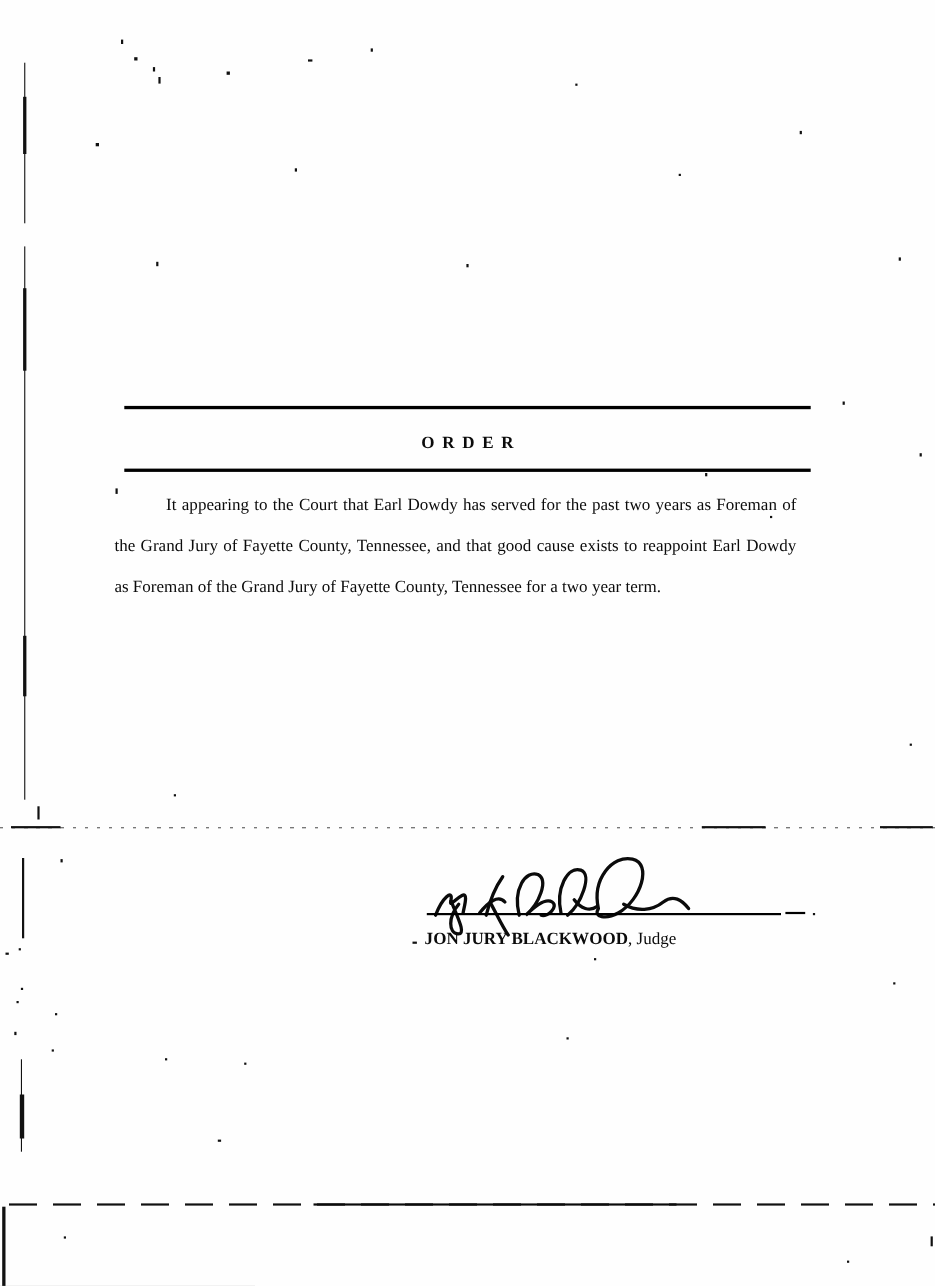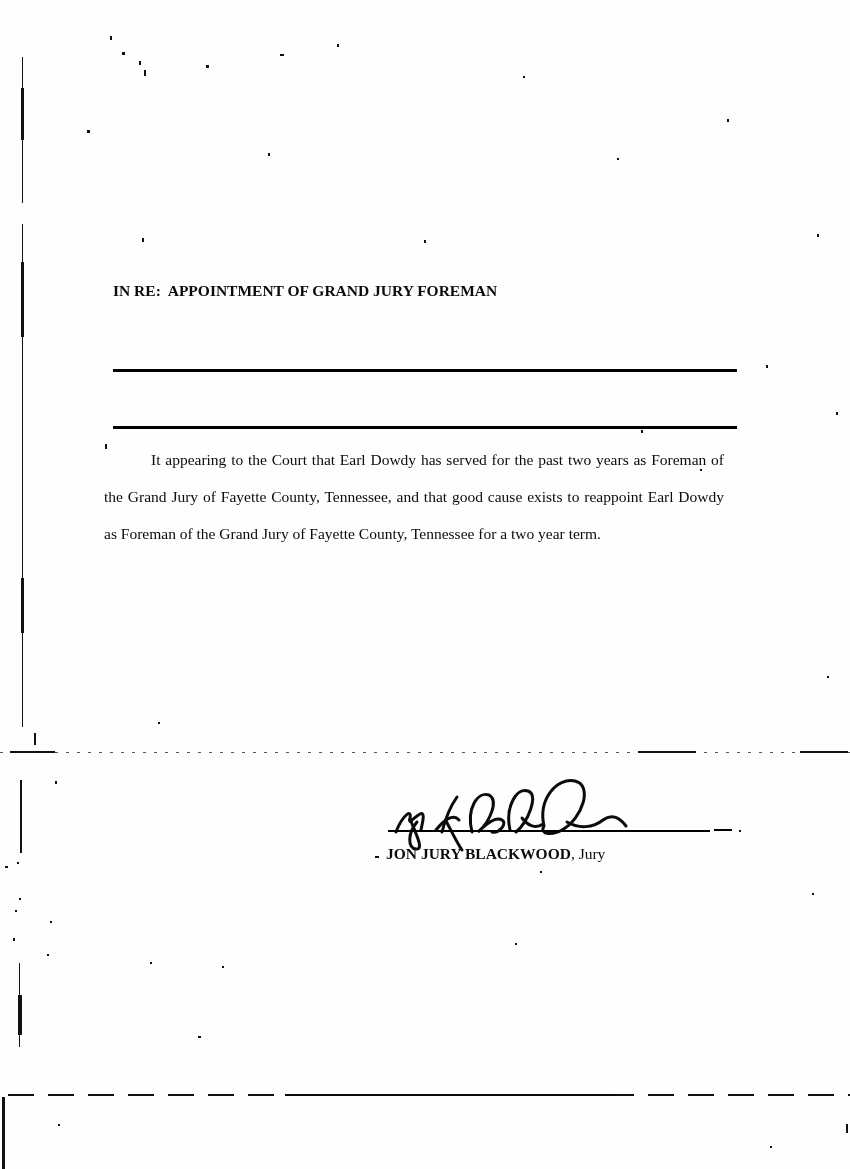--- a/index.html
+++ b/index.html
@@ -51,23 +51,23 @@
   }
   .bottom-line-solid { position:absolute; left:285px; top:1094px; width:330px; height:2px; background:#0b0b0b; }
   .art { position:absolute; background:#111; }
 </style>
 </head>
 <body>
 
 <div class="page">
 
 
-  <div class="in-re">IN RE:  APPOINTMENT OF GRAND JURY FOREMAN</div>
 
   <div class="rule rule-top"></div>
+  <div class="order-heading">ORDER</div>
   <div class="rule rule-bottom"></div>
 
   <div class="body-text">
     <p>It appearing to the Court that Earl Dowdy has served for the past two years as Foreman of the Grand Jury of Fayette County, Tennessee, and that good cause exists to reappoint Earl Dowdy as Foreman of the Grand Jury of Fayette County, Tennessee for a two year term.</p>
   </div>
 
   <div class="fold-line"></div>
   <div class="art" style="left:10px;top:751px;width:45px;height:2px;"></div>
   <div class="art" style="left:638px;top:751px;width:58px;height:1.5px;"></div>
   <div class="art" style="left:800px;top:751px;width:48px;height:1.5px;"></div>
@@ -84,21 +84,21 @@
       <path d="M136,44 C142,52 150,55 157,50"></path>
       <path d="M158,52 C152,25 171,3 189,7 C207,11 197,44 176,56 C165,62 153,60 158,52"></path>
       <path d="M181,48 C193,55 207,54 217,46 C226,39 234,44 240,52"></path>
     </g>
   </svg>
 
   <div class="sig-line"></div>
   <div class="sig-line-dash"></div>
   <div class="art" style="left:739px;top:830px;width:2px;height:2px;"></div>
 
-  <div class="sig-name"><span class="b">JON JURY BLACKWOOD</span><span>, Jury</span></div>
+  <div class="sig-name"><span class="b">JON JURY BLACKWOOD</span><span>, Judge</span></div>
 
   <div class="bottom-line"></div>
   <div class="bottom-line-solid"></div>
 
   <div class="art" style="left:21.5px;top:57px;width:1.5px;height:146px;"></div>
   <div class="art" style="left:21px;top:88px;width:3px;height:52px;"></div>
   <div class="art" style="left:21.5px;top:224px;width:1.5px;height:503px;"></div>
   <div class="art" style="left:20.5px;top:262px;width:3.5px;height:75px;"></div>
   <div class="art" style="left:20.5px;top:578px;width:3px;height:55px;"></div>
   <div class="art" style="left:20px;top:780px;width:1.5px;height:73px;"></div>

